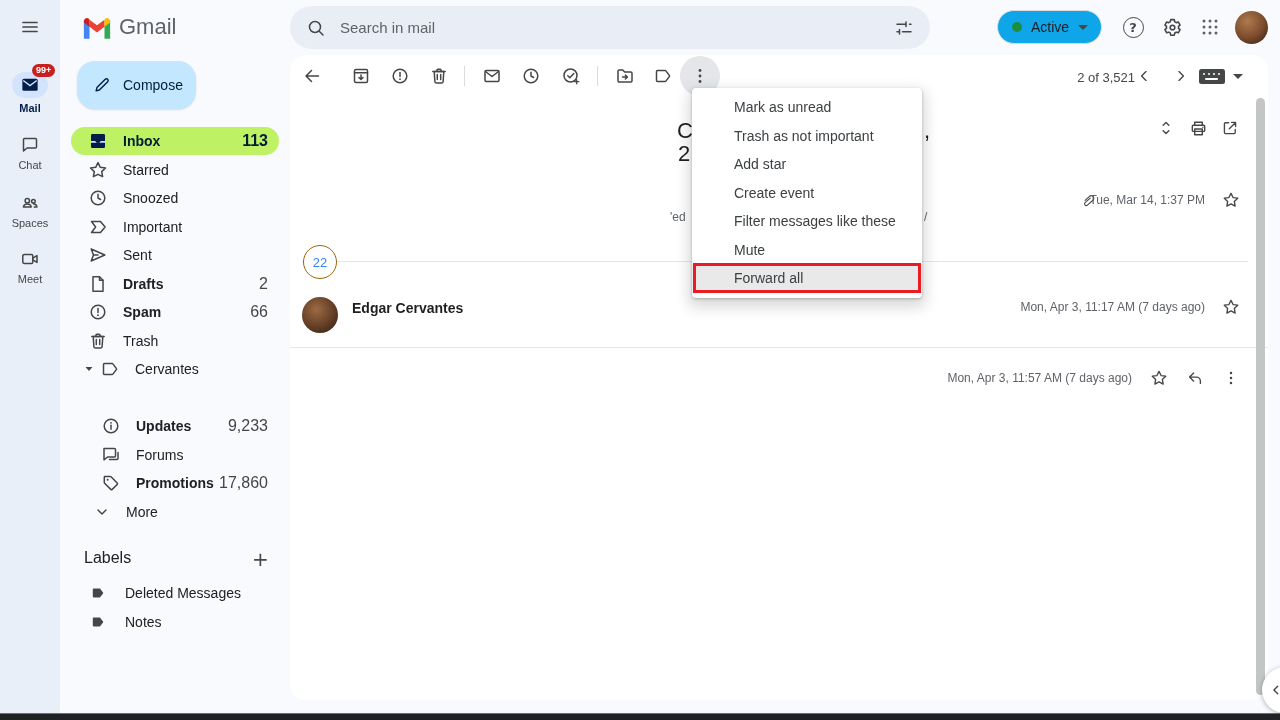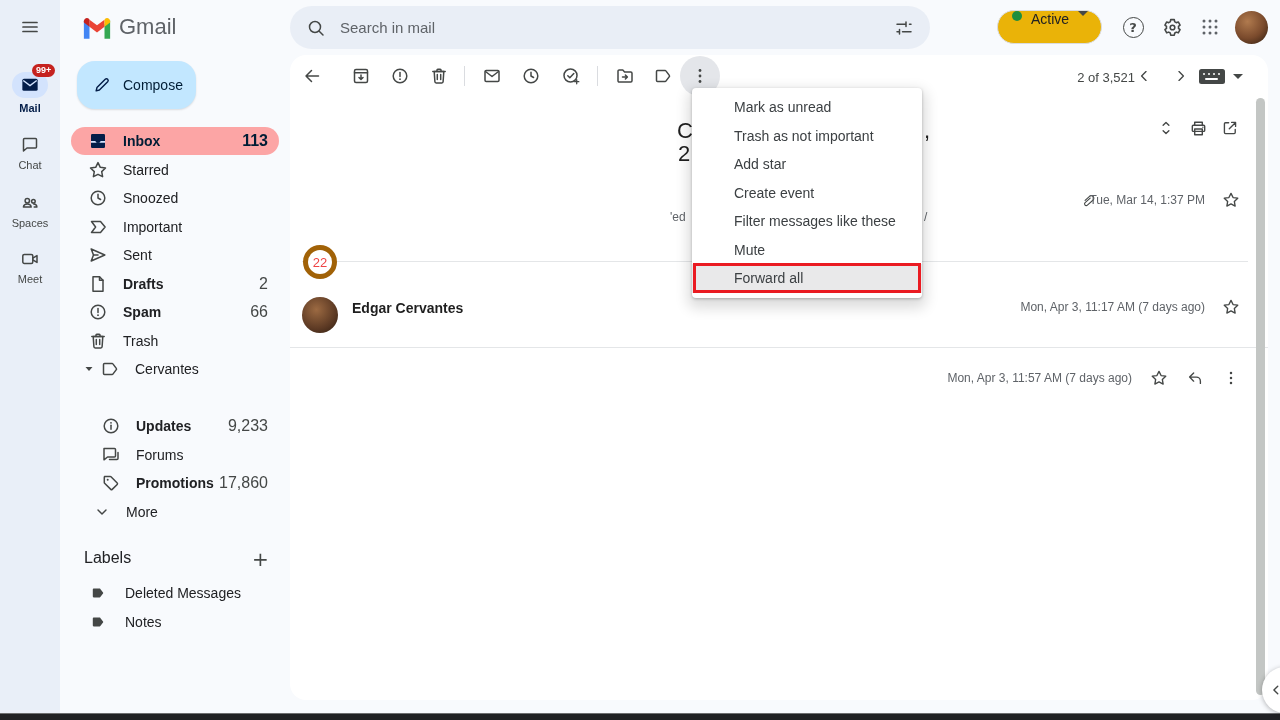--- a/index.html
+++ b/index.html
@@ -22,37 +22,37 @@
   
   .sidebar{position:absolute;left:60px;top:0;width:230px;height:714px;background:#f8fafd}
   .compose{position:absolute;left:77px;top:61px;width:119px;height:48px;border-radius:18px;background:#c2e7ff;
            display:flex;align-items:center;box-shadow:0 1px 2px rgba(0,0,0,.12);cursor:pointer}
   .compose span.txt{font-size:14px;font-weight:normal;color:#001d35;margin-left:12px}
   .srow{position:absolute;left:71px;width:208px;height:28px;display:flex;align-items:center;border-radius:14px;cursor:pointer}
   .srow .sic{width:20px;margin-left:17px;display:flex;flex:none}
   .srow.ind .sic{margin-left:30px}
   .srow .sl{margin-left:15px;font-size:14px;color:#202124;flex:1;white-space:nowrap}
   .srow .sc{margin-right:11px;font-size:16px;color:#444746}
-  .srow.sel{background:#fca5a5}
+  .srow.sel{background:#bef264}
   .srow.sel .sl{color:#001d35;font-weight:bold}
   .srow.sel .sc{font-weight:bold;color:#001d35}
   .srow.b .sl{font-weight:bold}
   .labels-hdr{position:absolute;left:84px;top:549px;font-size:16px;color:#202124}
   .labels-plus{position:absolute;left:252px;top:547px;font-size:20px;color:#444746;cursor:pointer;
                font-family:"DejaVu Sans",sans-serif}
   
   .hamburger{position:absolute;left:8px;top:5px;width:44px;height:44px;display:flex;align-items:center;justify-content:center;border-radius:50%;cursor:pointer}
   .gmail-word{position:absolute;left:119px;top:14px;font-size:22px;color:#5f6368}
   .searchbar{position:absolute;left:290px;top:6px;width:640px;height:43px;background:#e9eef6;border-radius:22px;
              display:flex;align-items:center}
   .searchbar input{flex:1;border:none;outline:none;background:transparent;font-size:15px;color:#202124;
                    font-family:"Liberation Sans",sans-serif;margin-left:14px}
   .searchbar input::placeholder{color:#5f6368}
-  .chip{position:absolute;left:997px;top:10px;width:105px;height:34px;background:#eab308;border:1px solid #dadce0;
-        border-radius:17px;display:flex;align-items:flex-start;cursor:pointer}
+  .chip{position:absolute;left:997px;top:10px;width:105px;height:34px;background:#0ea5e9;border:1px solid #dadce0;
+        border-radius:17px;display:flex;align-items:center;cursor:pointer}
   .gdot{width:10px;height:10px;border-radius:50%;background:#1e8e3e;margin-left:14px}
   .chip .txt{font-size:14px;color:#202124;margin-left:9px}
   .caret{width:0;height:0;border-left:5px solid transparent;border-right:5px solid transparent;border-top:5px solid #444746;margin-left:9px}
   .circle-btn{position:absolute;width:40px;height:40px;top:7px;display:flex;align-items:center;justify-content:center;border-radius:50%;cursor:pointer}
   .help-glyph{width:21px;height:21px;border:1.8px solid #444746;border-radius:50%;display:flex;align-items:center;justify-content:center;
               font-size:13px;font-weight:bold;color:#444746;font-family:"DejaVu Sans",sans-serif}
   .avatar{position:absolute;left:1235px;top:11px;width:33px;height:33px;border-radius:50%;cursor:pointer;
           background:radial-gradient(circle at 38% 32%,#b07a4e,#7a4a2c 55%,#332012 95%)}
   
   .card{position:absolute;left:290px;top:55px;width:978px;height:645px;background:#fff;border-radius:16px}
@@ -61,22 +61,22 @@
   .tsep{position:absolute;top:66px;width:1px;height:20px;background:#dadce0}
   .pagination{position:absolute;top:70px;right:145px;font-size:13px;color:#444746}
   .kbd{position:absolute;left:1199px;top:69px;width:26px;height:15px;background:#444746;border-radius:2.5px}
   .kbd i{position:absolute;background:#fff;width:2px;height:2px;border-radius:1px}
   .kbd-caret{position:absolute;left:1233px;top:74px;width:0;height:0;border-left:5px solid transparent;border-right:5px solid transparent;border-top:5px solid #444746}
   
   .frag1{position:absolute;font-size:22px;color:#1f1f1f}
   .frag2{position:absolute;font-size:12px;color:#5f6368}
   .date{position:absolute;font-size:12px;color:#5f6368;white-space:nowrap}
   .sep{position:absolute;height:1px;background:#e4e6e8}
-  .count-circle{position:absolute;left:303px;top:245px;width:34px;height:34px;border:5px solid #a16207;border-radius:50%;
-                background:#fff;display:flex;align-items:center;justify-content:center;font-size:13px;color:#ef4444;cursor:pointer}
+  .count-circle{position:absolute;left:303px;top:245px;width:34px;height:34px;border:1px solid #a16207;border-radius:50%;
+                background:#fff;display:flex;align-items:center;justify-content:center;font-size:13px;color:#3b82f6;cursor:pointer}
   .msg-avatar{position:absolute;left:302px;top:297px;width:36px;height:36px;border-radius:50%;
               background:radial-gradient(circle at 40% 35%,#9c6a42,#5d3a24 60%,#2b1b10)}
   .sender{position:absolute;left:352px;top:300px;font-size:14px;font-weight:bold;color:#1f1f1f}
   .rbtn{position:absolute;width:36px;height:36px;display:flex;align-items:center;justify-content:center;border-radius:50%;cursor:pointer}
   .scrollbar{position:absolute;left:1256px;top:98px;width:9px;height:597px;background:#c3c6c4;border-radius:5px;cursor:pointer}
   
   .menu{position:absolute;left:692px;top:88px;width:230px;background:#fff;border-radius:4px;padding:5px 0;z-index:20;
         box-shadow:0 1px 3px rgba(0,0,0,.25),0 6px 14px 4px rgba(0,0,0,.14)}
   .mitem{position:relative;height:28.5px;display:flex;align-items:center;padding-left:42px;font-size:14px;color:#3c4043;cursor:pointer}
   .mitem.hl{background:#e9e9ea}

